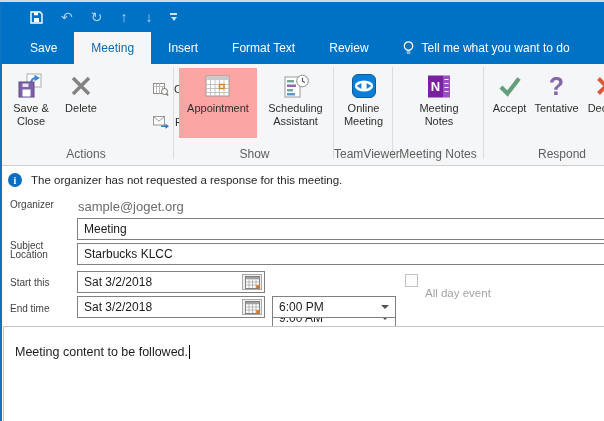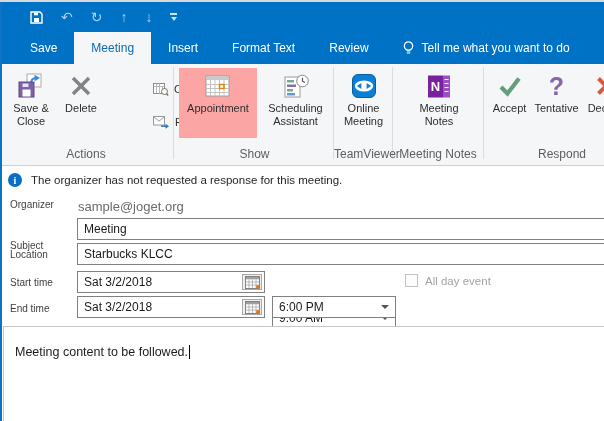--- a/index.html
+++ b/index.html
@@ -54,21 +54,21 @@
   .tbox { position:absolute; height:22px; border:1px solid #808080; background:#fff;
           font-size:12px; color:#1a1a1a; display:flex; align-items:center; padding:0 6px; }
   input.tbox { font-family:"Liberation Sans","DejaVu Sans",sans-serif; outline:none; }
   .datebox { left:77px; width:188px; padding-right:26px; }
   .calbtn { position:absolute; right:2px; top:2px; width:20px; height:16px; background:#f0f0f0;
             border:1px solid #a8a8a8; display:flex; align-items:center; justify-content:center; }
   .timebox { left:272px; width:124px; justify-content:space-between; }
   .ddarrow { width:0; height:0; border-left:4px solid transparent; border-right:4px solid transparent;
              border-top:4.5px solid #555; }
   .chk { position:absolute; left:405px; width:13px; height:13px; border:1px solid #c2c2c2; background:#fcfcfc; }
-  .chklabel { position:absolute; left:425px; font-size:11.5px; color:#a3a3a3; }
+  .chklabel { position:absolute; left:425px; font-size:11.5px; color:#a3a3a3;margin-top:12px; }
 
   
   .bodybox { position:absolute; left:3px; top:326px; width:604px; height:100px;
              border:1px solid #c6c6c6; background:#fff; padding:18px 0 0 11px;
              font-size:12.5px; color:#1c1c1c; }
   .cursor { display:inline-block; width:1px; height:14px; background:#000; vertical-align:text-bottom; margin-left:1px; }
 </style>
 </head>
 <body>
 
@@ -251,21 +251,21 @@
 
   <div class="flabel" style="top:199px;">Organizer</div>
   <div class="fvalue-static" style="top:199px;">sample@joget.org</div>
 
   <div class="flabel" style="top:240px;">Subject</div>
   <input class="tbox" style="left: 77px; top: 218px; width: 530px;" value="Meeting">
 
   <div class="flabel" style="top:249px;">Location</div>
   <input class="tbox" style="left: 77px; top: 243px; width: 530px;" value="Starbucks KLCC">
 
-  <div class="flabel" style="top:277px;">Start time</div>
+  <div class="flabel" style="top:277px;">Start this</div>
   <div class="tbox datebox" style="top:271px;">
     <span>Sat 3/2/2018</span>
     <span class="calbtn">
       <svg width="15" height="13" viewBox="0 0 15 13">
           <rect x="0.5" y="0.5" width="14" height="12" fill="#fff" stroke="#808080"></rect>
           <rect x="1" y="1" width="13" height="2.3" fill="#a0a0a0"></rect>
           <path d="M4 3.3 v9 M7.5 3.3 v9 M11 3.3 v9 M0.5 6 h14 M0.5 9 h14" stroke="#a8a8a8" stroke-width="0.8"></path>
           <rect x="11.2" y="9.2" width="3.2" height="3.2" fill="#e0751a"></rect>
         </svg>
     </span>

